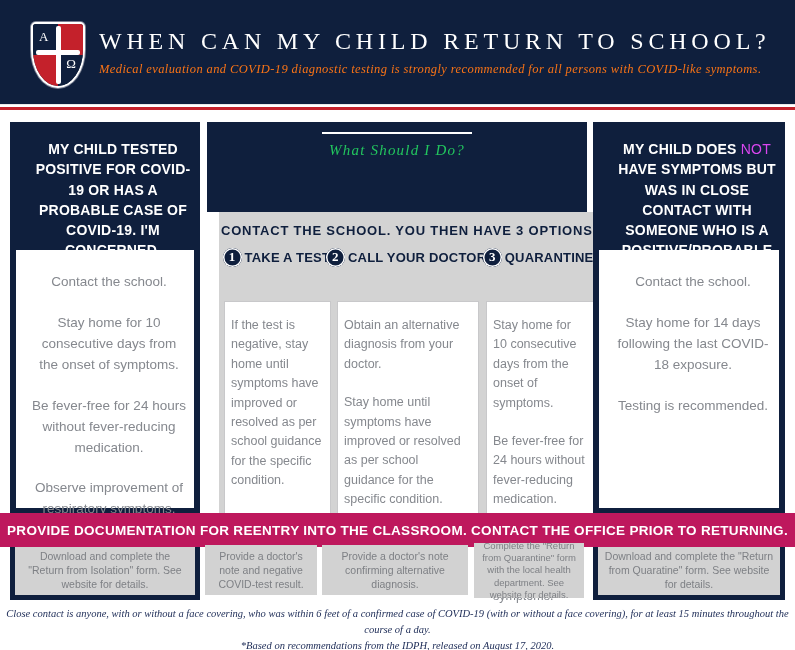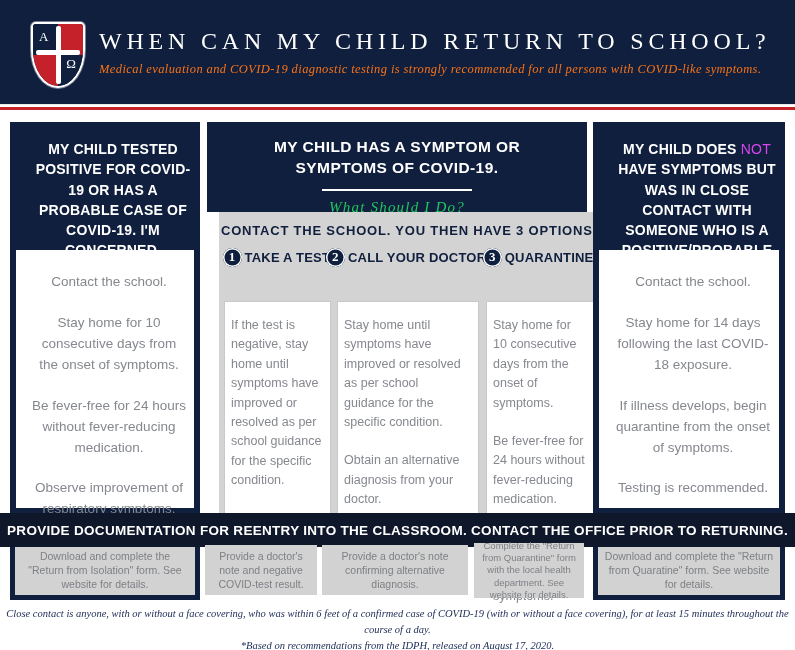--- a/index.html
+++ b/index.html
@@ -120,21 +120,21 @@
   .opt-box {
     position:absolute; left:3px; right:3px; top:56px; height:240px;
     background:#ffffff; border:1px solid #c8c8ca;
     color:#85888e; font-size:12.5px; line-height:1.55; 
     padding:14px 6px 0 6px;
   }
   .opt-box p { margin:0 0 19px 0; }
   
   .reentry-bar {
     position:absolute; left:0; top:513px; width:795px; height:34px;
-    background:#0f172a; color:#ffffff;
+    background:#be185d; color:#ffffff;
     display:flex; align-items:center; justify-content:center;
     font-weight:bold; font-size:13.5px; letter-spacing:0.3px;
     white-space:nowrap;
   }
   
   .doc-box {
     position:absolute; background:#d2d2d2; color:#7e8085;
     font-size:10.5px; line-height:1.35; text-align:center;
     display:flex; align-items:center; justify-content:center;
     padding:4px 6px;
@@ -178,21 +178,20 @@
     <div class="panel-body">
       <p>Contact the school.</p>
       <p>Stay home for 10 consecutive days from the onset of symptoms.</p>
       <p>Be fever-free for 24 hours without fever-reducing medication.</p>
       <p>Observe improvement of respiratory symptoms.</p>
     </div>
     <div class="panel-doc">Download and complete the "Return from Isolation" form. See website for details.</div>
   </div>
 
   <div class="mid-header">
-    <div class="mid-title">MY CHILD HAS A SYMPTOM OR SYMPTOMS OF COVID-19.</div>
     <div class="rule"></div>
     <div class="question">What Should I Do?</div>
   </div>
 
   <div class="mid-zone">
     <div class="contact-banner">CONTACT THE SCHOOL. YOU THEN HAVE 3 OPTIONS.</div>
 
     <div class="option option-1">
       <div class="opt-title">
         <span class="badge">1</span>
@@ -202,22 +201,22 @@
         <p>If the test is negative, stay home until symptoms have improved or resolved as per school guidance for the specific condition.</p>
       </div>
     </div>
 
     <div class="option option-2">
       <div class="opt-title">
         <span class="badge">2</span>
         <span>CALL YOUR DOCTOR.</span>
       </div>
       <div class="opt-box">
+        <p>Obtain an alternative diagnosis from your doctor.</p>
         <p>Stay home until symptoms have improved or resolved as per school guidance for the specific condition.</p>
-        <p>Obtain an alternative diagnosis from your doctor.</p>
       </div>
     </div>
 
     <div class="option option-3">
       <div class="opt-title">
         <span class="badge">3</span>
         <span>QUARANTINE.</span>
       </div>
       <div class="opt-box">
         <p>Stay home for 10 consecutive days from the onset of symptoms.</p>
@@ -227,21 +226,20 @@
     </div>
   </div>
 
   <div class="panel panel-right">
     <div class="panel-title"><span>MY CHILD DOES</span> <span class="light">NOT</span> <span>HAVE SYMPTOMS BUT WAS IN CLOSE CONTACT WITH SOMEONE WHO IS A POSITIVE/PROBABLE CASE.</span></div>
     <div class="rule"></div>
     <div class="question">What Should I Do?</div>
     <div class="panel-body">
       <p>Contact the school.</p>
       <p>Stay home for 14 days following the last COVID-18 exposure.</p>
-      <p>If illness develops, begin quarantine from the onset of symptoms.</p>
       <p>Testing is recommended.</p>
     </div>
     <div class="panel-doc">Download and complete the "Return from Quaratine" form. See website for details.</div>
   </div>
 
   <div class="reentry-bar">PROVIDE DOCUMENTATION FOR REENTRY INTO THE CLASSROOM. CONTACT THE OFFICE PRIOR TO RETURNING.</div>
 
   <div class="doc-box doc-3">Provide a doctor's note confirming alternative diagnosis.</div>
   <div class="doc-box doc-2">Provide a doctor's note and negative COVID-test result.</div>
   <div class="doc-box doc-4">Complete the "Return from Quarantine" form with the local health department. See website for details.</div>

